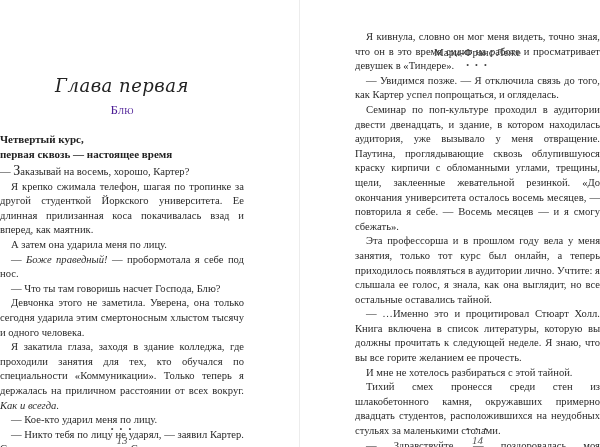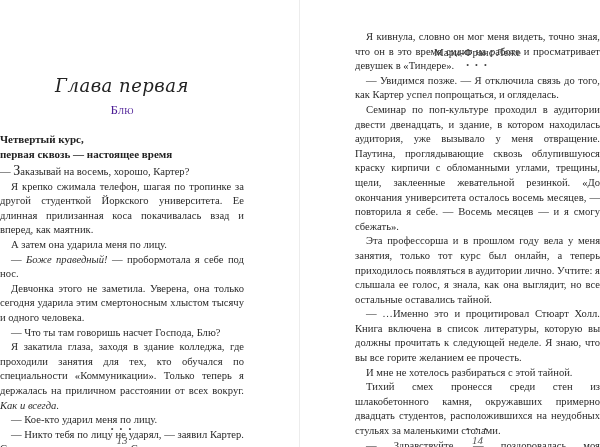--- a/index.html
+++ b/index.html
@@ -32,22 +32,22 @@
   <div class="chapter-name">Блю</div>
   <div class="subtitle">
     <div>Четвертый курс,</div>
     <div>первая сквозь — настоящее время</div>
   </div>
   <div class="text" style="top:164px;">
     <p class="noindent"><span>— </span><span class="dropcap">З</span><span>аказывай на восемь, хорошо, Картер?</span></p>
     <p>Я крепко сжимала телефон, шагая по тропинке за другой студенткой Йоркского университета. Ее длинная прилизанная коса покачивалась взад и вперед, как маятник.</p>
     <p>А затем она ударила меня по лицу.</p>
     <p><span>— </span><i>Боже праведный!</i><span> — пробормотала я себе под нос.</span></p>
+    <p>— Что ты там говоришь насчет Господа, Блю?</p>
     <p>Девчонка этого не заметила. Уверена, она только сегодня ударила этим смертоносным хлыстом тысячу и одного человека.</p>
-    <p>— Что ты там говоришь насчет Господа, Блю?</p>
     <p><span>Я закатила глаза, заходя в здание колледжа, где проходили занятия для тех, кто обучался по специальности «Коммуникации». Только теперь я держалась на приличном расстоянии от всех вокруг. </span><i>Как и всегда.</i></p>
     <p>— Кое-кто ударил меня по лицу.</p>
     <p>— Никто тебя по лицу не ударял, — заявил Картер. Словно он меня знал. Словно видел, как я преувеличиваю случившееся.</p>
 
   </div>
   <div class="dots" style="left:0;width:244px;top:425px;">• • •</div>
   <div class="folio" style="left:0;width:244px;top:434px;">13</div>
 </div>
 
 <div class="gutter"></div>

